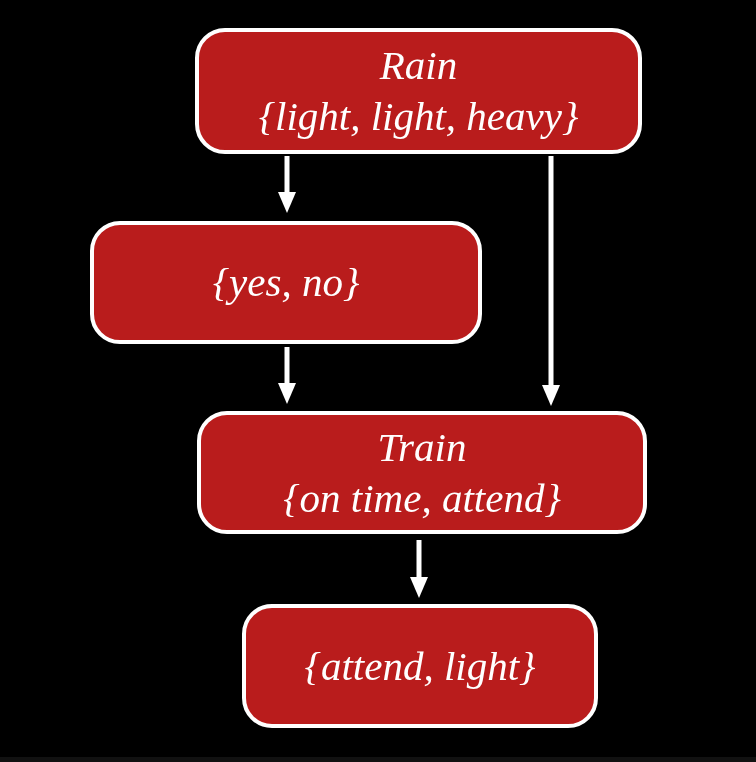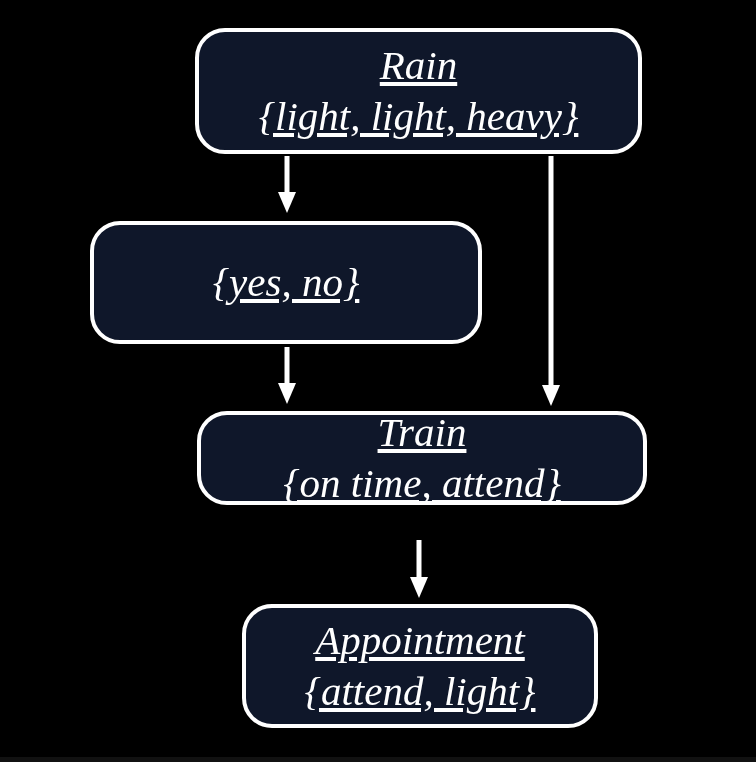--- a/index.html
+++ b/index.html
@@ -11,38 +11,37 @@
     position: relative;
     width: 756px;
     height: 762px;
     background: #000000;
     overflow: hidden;
     font-family: "Liberation Serif", "DejaVu Serif", serif;
   }
   .node {
     position: absolute;
     box-sizing: border-box;
-    background: #0f172a;
+    background: #b91c1c;
     border: 4px solid #ffffff;
     border-radius: 30px;
     color: #ffffff;
     display: flex;
     flex-direction: column;
     align-items: center;
     justify-content: center;
     text-align: center;
     font-style: italic;
     font-size: 41px;
     line-height: 51px;
     white-space: nowrap;
-    text-decoration: underline;
   }
   #node-rain        { left: 195px; top: 28px;  width: 447px; height: 126px; }
   #node-maintenance { left: 90px;  top: 221px; width: 392px; height: 123px; }
-  #node-train       { left: 197px; top: 411px; width: 450px; height: 94px; }
+  #node-train       { left: 197px; top: 411px; width: 450px; height: 123px; }
   #node-appointment { left: 242px; top: 604px; width: 356px; height: 124px; }
   .edges-layer {
     position: absolute;
     left: 0; top: 0;
     width: 756px; height: 762px;
     pointer-events: none;
   }
   .edge-stem { stroke: #ffffff; stroke-width: 5; }
   .edge-head { fill: #ffffff; }
   .bottom-strip {
@@ -84,18 +83,17 @@
   <div class="node" id="node-maintenance">
     <div>{yes, no}</div>
   </div>
 
   <div class="node" id="node-train">
     <div>Train</div>
     <div>{on time, attend}</div>
   </div>
 
   <div class="node" id="node-appointment">
-    <div>Appointment</div>
     <div>{attend, light}</div>
   </div>
 
   <div class="bottom-strip"></div>
 </div>
 
 </body></html>

